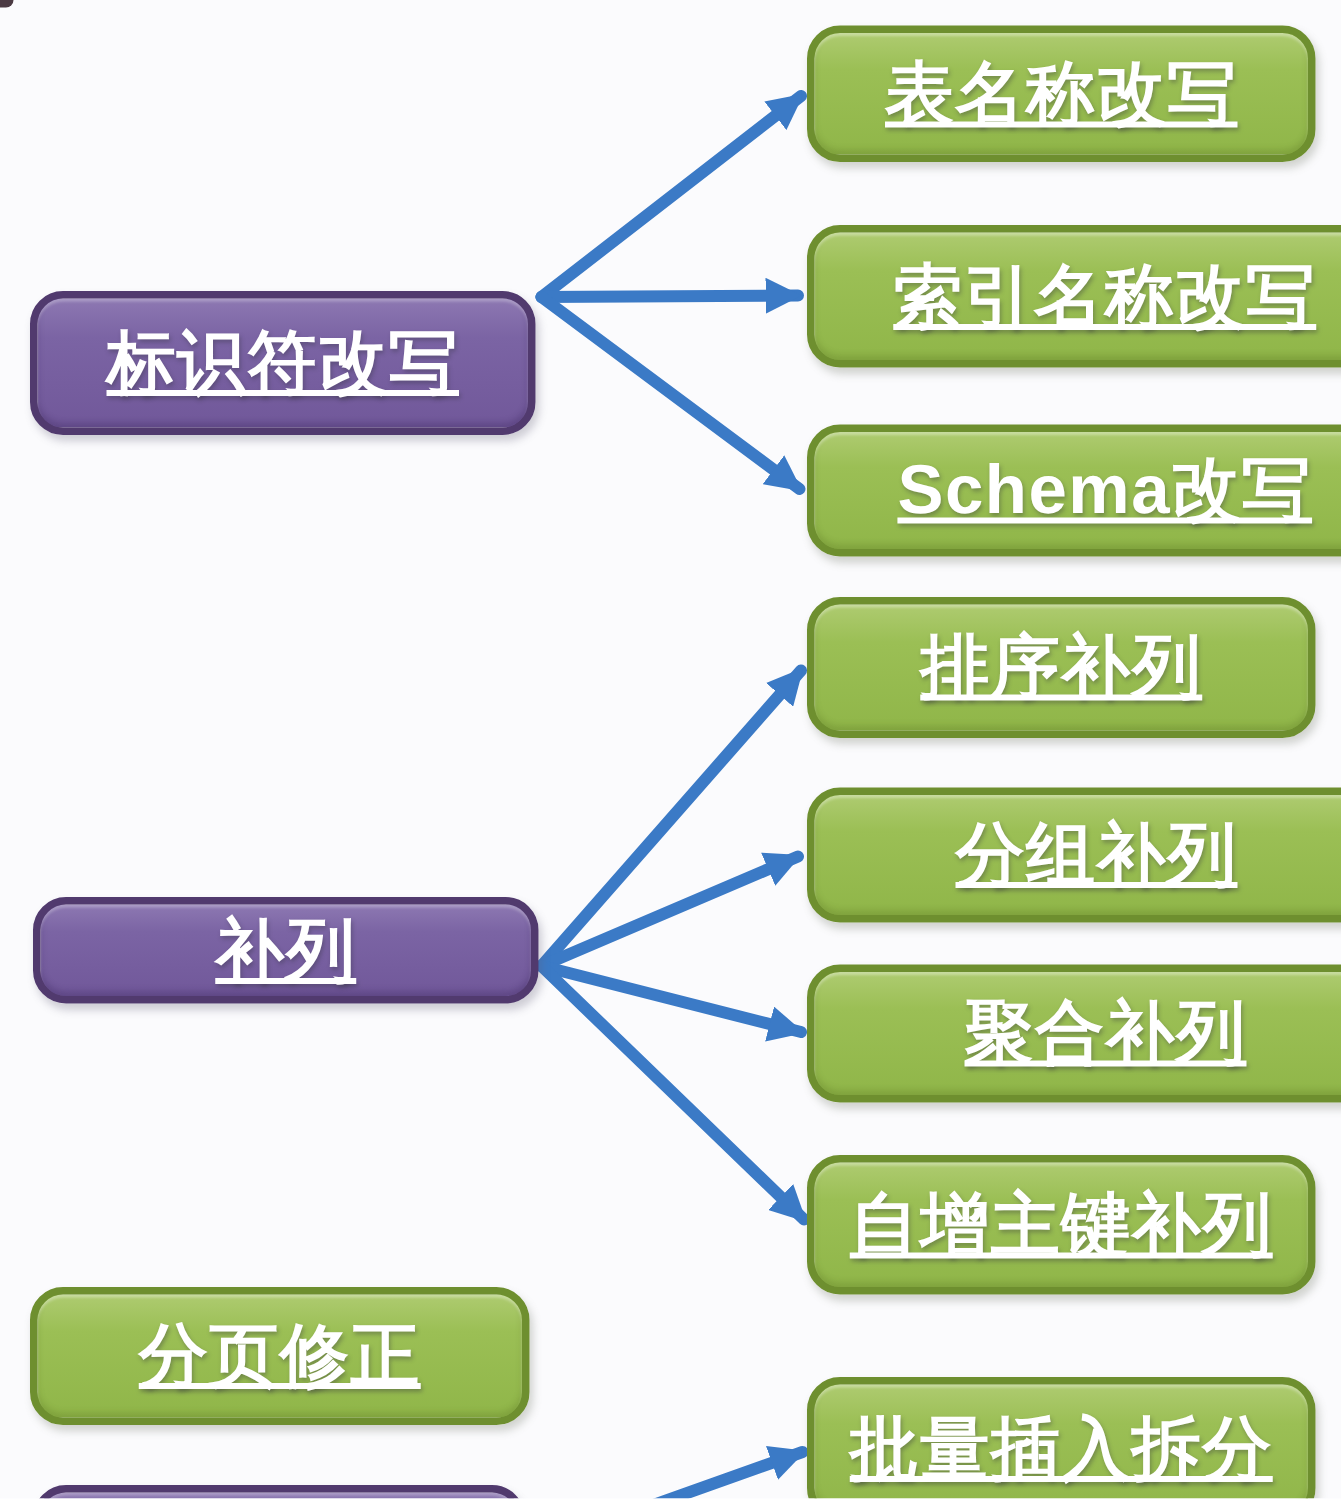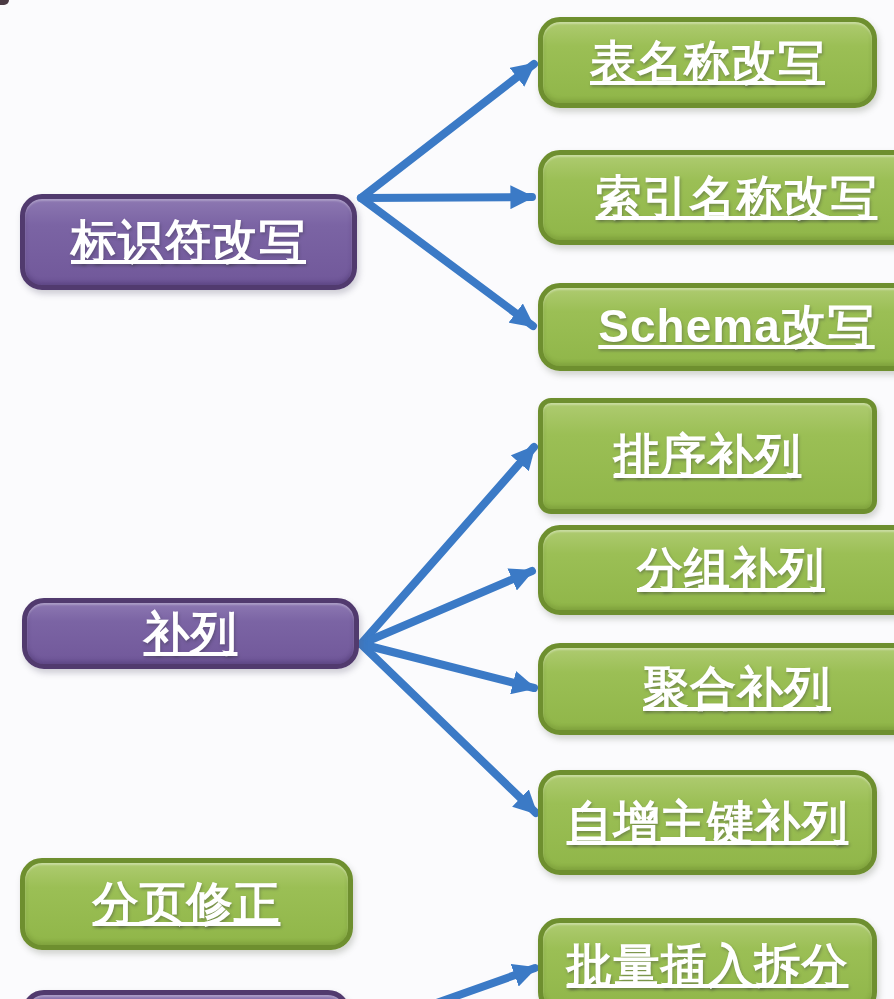--- a/index.html
+++ b/index.html
@@ -95,30 +95,30 @@
       </div>
       <div class="node green" style="left: 538px; top: 150px; width: 397px; height: 95px;">
         <span>索引名称改写</span>
       </div>
       <div class="node green" style="left: 538px; top: 283px; width: 397px; height: 88px;">
         <span>Schema改写</span>
       </div>
       <div class="node purple" style="left: 22px; top: 598px; width: 337px; height: 71px;">
         <span>补列</span>
       </div>
-      <div class="node green" style="left: 538px; top: 398px; width: 339px; height: 116px; border-radius: 13px;">
+      <div class="node green" style="left: 538px; top: 398px; width: 339px; height: 94px;">
         <span>排序补列</span>
       </div>
       <div class="node green" style="left: 538px; top: 525px; width: 386px; height: 90px;">
         <span>分组补列</span>
       </div>
       <div class="node green" style="left: 538px; top: 643px; width: 398px; height: 92px;">
         <span>聚合补列</span>
       </div>
-      <div class="node green" style="left: 538px; top: 770px; width: 339px; height: 105px;">
+      <div class="node green" style="left: 538px; top: 770px; width: 339px; height: 93px;">
         <span>自增主键补列</span>
       </div>
       <div class="node green" style="left: 20px; top: 858px; width: 333px; height: 92px;">
         <span>分页修正</span>
       </div>
       <div class="node purple" style="left: 22px; top: 990px; width: 328px; height: 80px;">
         <span></span>
       </div>
       <div class="node green" style="left: 538px; top: 918px; width: 339px; height: 96px;">
         <span>批量插入拆分</span>

